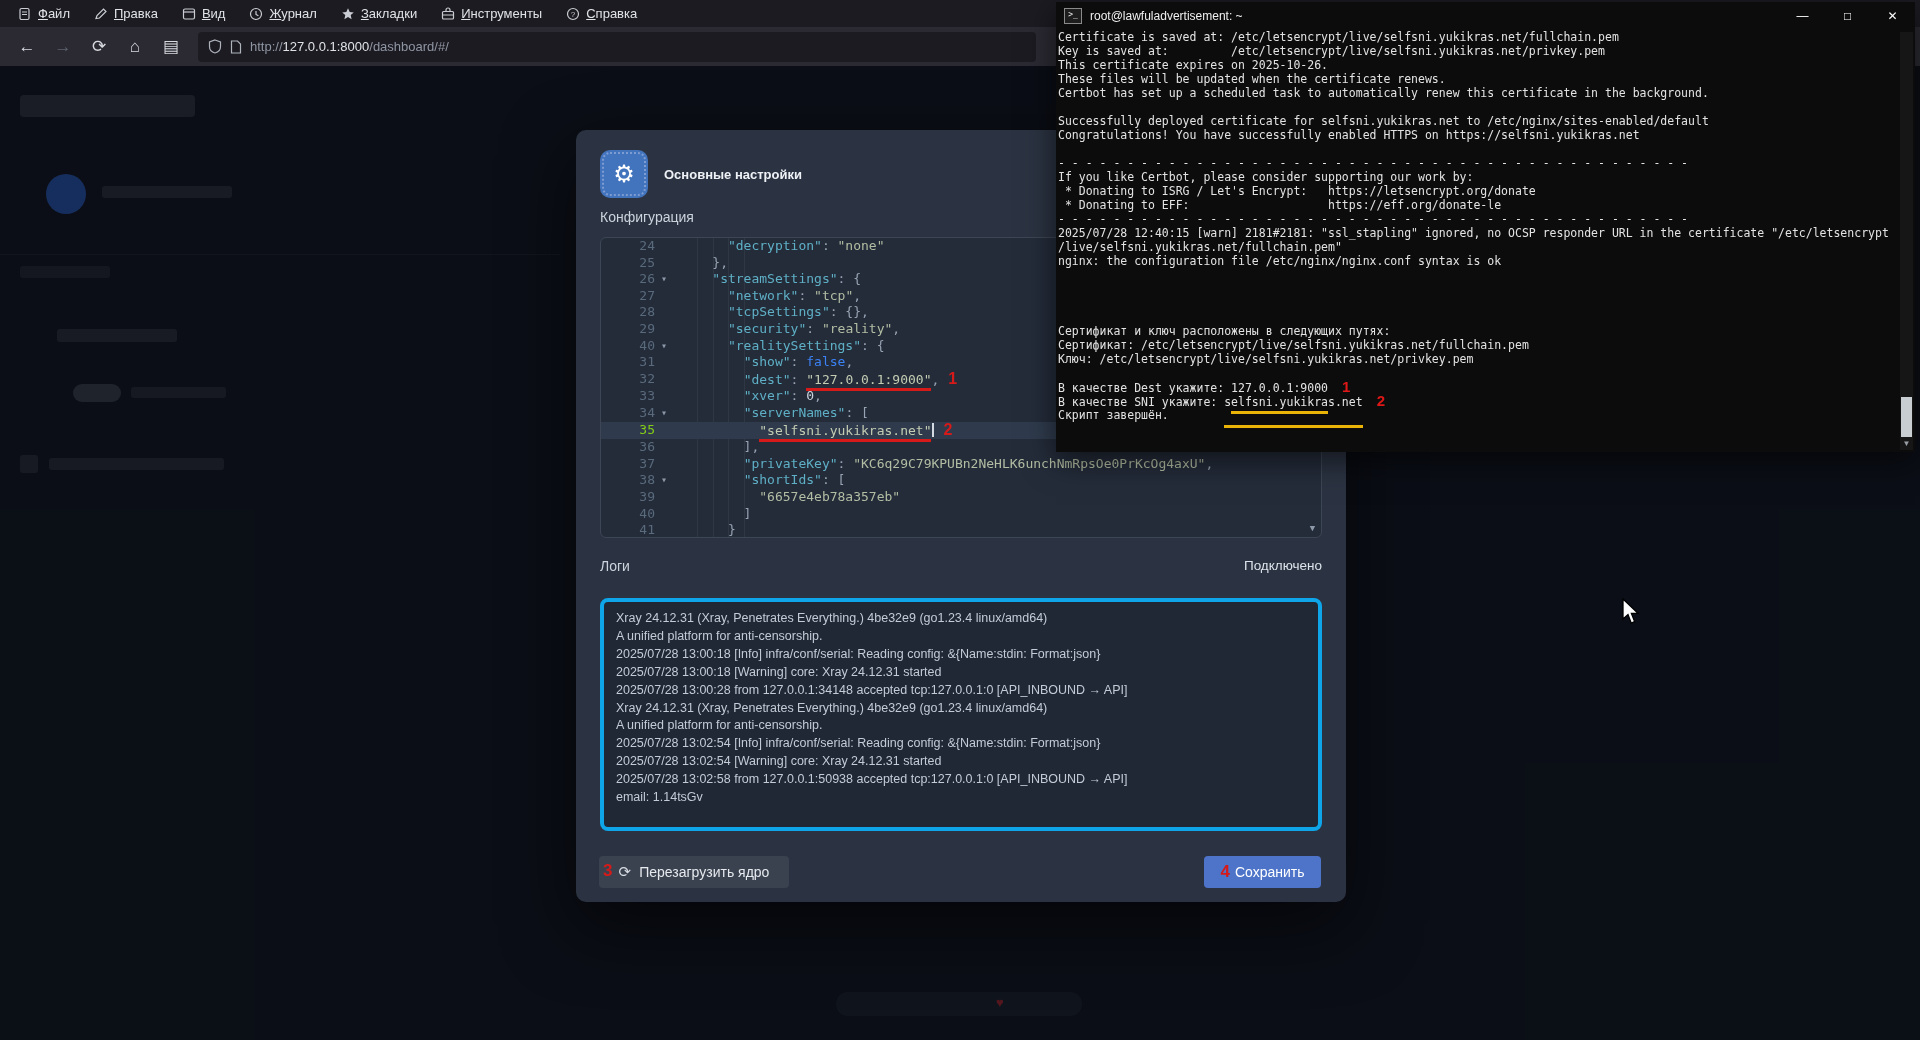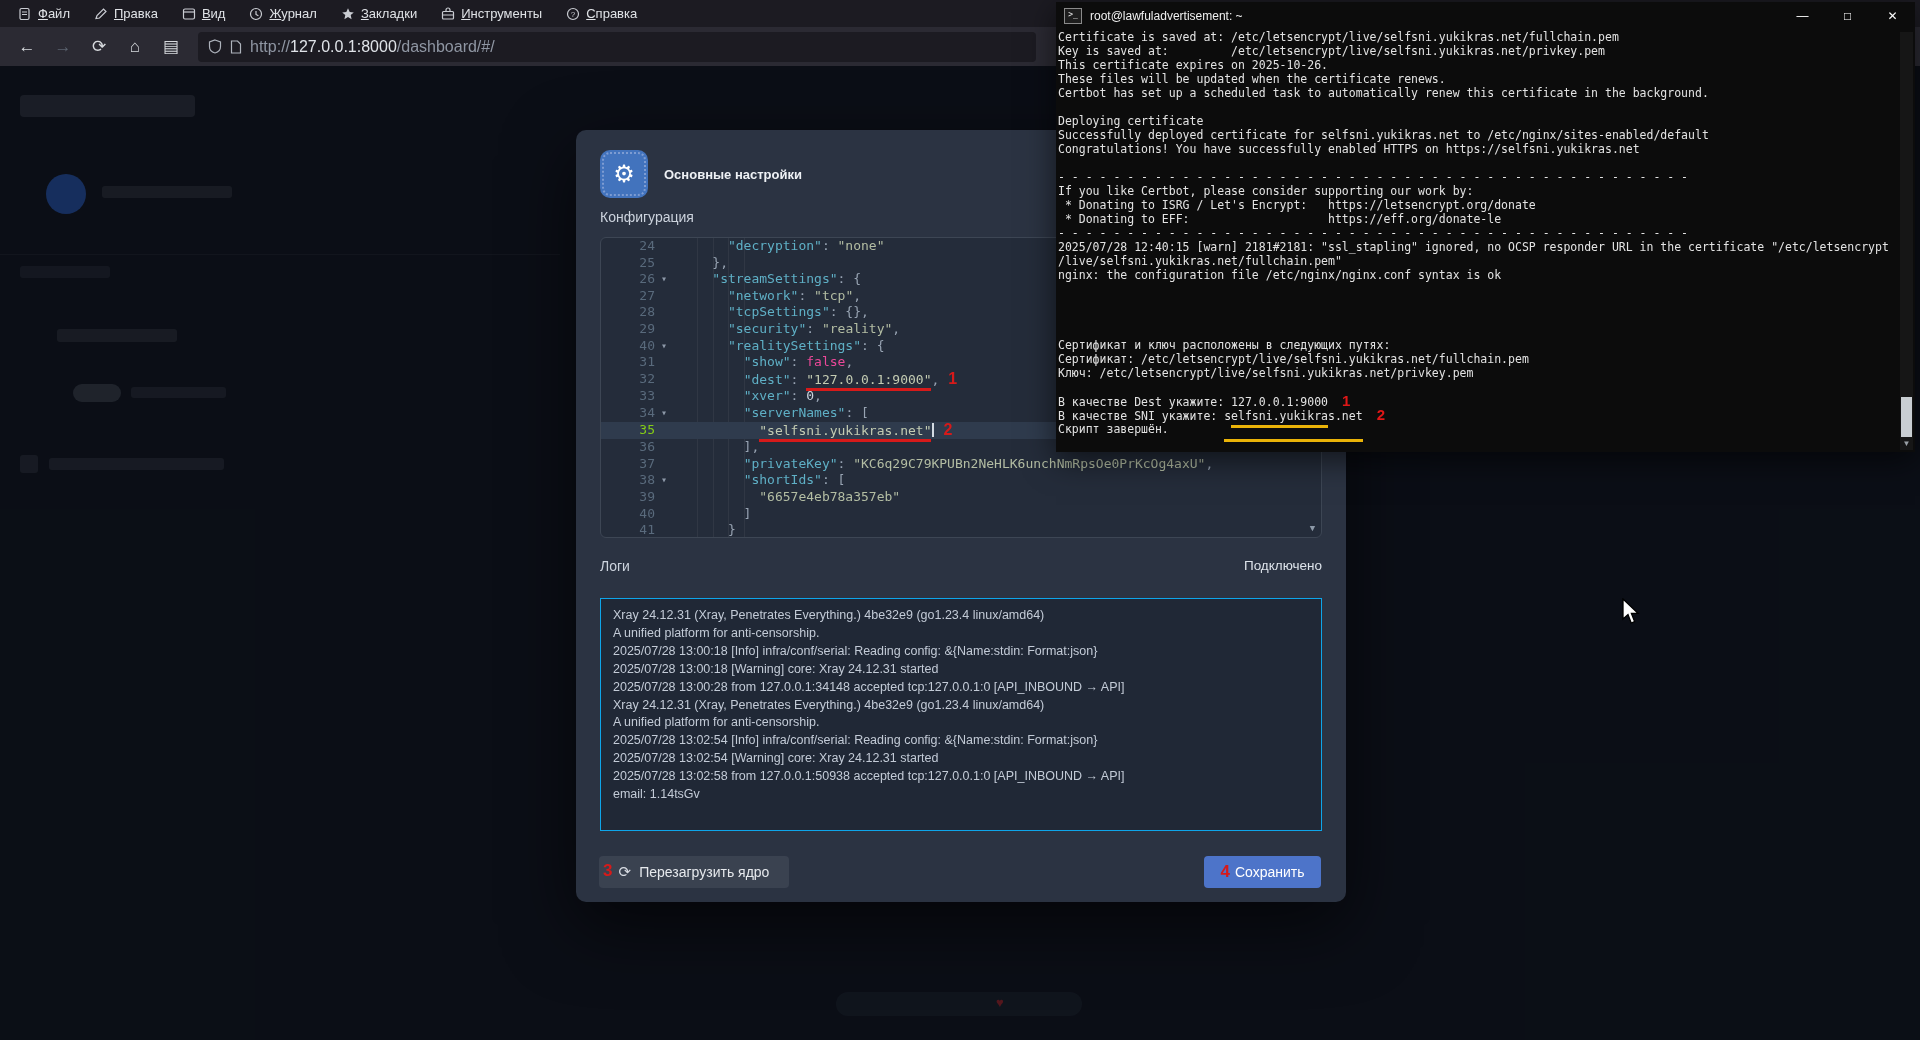--- a/index.html
+++ b/index.html
@@ -12,21 +12,21 @@
   .menu-item{display:flex;align-items:center;gap:6px;color:#dfe2e6;font-size:13px;padding:3px 8px;border-radius:3px;}
   .menu-item svg{display:block;}
   .menu-item u{text-decoration:underline;}
   .toolbar{position:absolute;left:0;top:27px;width:100%;height:39px;background:#2b2a33;
            display:flex;align-items:center;gap:6px;padding-left:12px;box-sizing:border-box;z-index:0;}
   .nav-btn{width:30px;height:28px;display:flex;align-items:center;justify-content:center;
            color:#d7dade;font-size:17px;border-radius:4px;}
   .nav-btn.disabled{color:#5c6470;}
   .urlbar{margin-left:6px;width:838px;height:30px;background:#1c1b22;border-radius:4px;
           display:flex;align-items:center;gap:8px;padding:0 10px;box-sizing:border-box;}
-  .url-text{font-size:16px;color:#8f96a3;white-space:nowrap;}
+  .url-text{font-size:13px;color:#8f96a3;white-space:nowrap;}
   .url-text .host{color:#dfe3e8;}
 
   
   .page{position:absolute;left:0;top:66px;width:1920px;height:974px;background:#10141d;z-index:0;}
   .dim{position:absolute;}
   .overlay{position:absolute;left:0;top:0;width:100%;height:100%;background:rgba(6,9,15,.47);z-index:1;}
   .heart{position:absolute;left:996px;top:929px;font-size:13px;color:#b3262b;opacity:.85;z-index:0;}
 
   
   .modal{position:absolute;left:576px;top:130px;width:770px;height:772px;background:#2b3342;
@@ -45,32 +45,32 @@
   .guides{position:absolute;top:0;bottom:0;width:1px;background:rgba(255,255,255,.055);}
   .eline{display:flex;white-space:pre;position:relative;}
   .eline.active{background:#2f3b4d;}
   .lnum{width:54px;text-align:right;color:#596a7c;flex:0 0 auto;}
   .eline.active .lnum{color:#84cc16;}
   .fold{width:18px;text-align:center;color:#8d99a8;font-size:10px;flex:0 0 auto;}
   .codetext{padding-left:8px;color:#98a4b3;}
   .tk-k{color:#5fb0c6;}
   .tk-s{color:#b3bda3;}
   .tk-su{color:#c3cbb2;border-bottom:3px solid #d61a1a;padding-bottom:1px;}
-  .tk-b{color:#ec4899;}
+  .tk-b{color:#3b82f6;}
   .tk-n{color:#ccd4de;}
   .tk-pn{color:#98a4b3;}
   .tk-an{color:#d61a1a;font-weight:bold;font-family:"Liberation Sans",sans-serif;font-size:16px;margin-left:9px;}
   .tk-cur{display:inline-block;width:2px;height:14px;background:#d3dae2;vertical-align:-2px;margin-left:1px;}
   .ed-scroll{position:absolute;right:2px;top:2px;bottom:2px;width:13px;}
   .ed-arrow{position:absolute;left:0;width:13px;height:13px;color:#8d99a8;font-size:9px;text-align:center;line-height:13px;}
   .ed-thumb{position:absolute;left:3px;top:18px;width:7px;height:44px;background:#46525f;border-radius:3px;}
 
   
   .logs{position:absolute;left:24px;top:468px;width:722px;height:233px;background:#202836;
-        border:1px solid #0ea5e9;border-radius:0;box-sizing:border-box;padding:8px 12px;overflow:hidden;}
+        border:4px solid #0ea5e9;border-radius:8px;box-sizing:border-box;padding:8px 12px;overflow:hidden;}
   .log-line{color:#c3cbd7;font-size:12.5px;line-height:17.9px;white-space:nowrap;}
 
   
   .btn{position:absolute;top:726px;height:32px;border-radius:4px;display:flex;align-items:center;
        justify-content:center;font-size:14px;box-sizing:border-box;}
   .btn-restart{left:23px;width:190px;background:#3a4250;color:#e6e9ed;gap:8px;}
   .btn-restart .ricon{color:#d7dbe2;font-size:15px;}
   .btn-save{right:25px;width:117px;background:#4d74c9;color:#fff;}
   .ann{color:#d61a1a;font-weight:bold;font-size:17px;}
   .ann3{position:absolute;left:27px;top:731px;z-index:3;}
@@ -264,21 +264,20 @@
         <div class="t-ctl">✕</div>
       </div>
     </div>
     <div class="t-body" id="tbody">
         <div class="t-line">Certificate is saved at: /etc/letsencrypt/live/selfsni.yukikras.net/fullchain.pem</div>
         <div class="t-line">Key is saved at:         /etc/letsencrypt/live/selfsni.yukikras.net/privkey.pem</div>
         <div class="t-line">This certificate expires on 2025-10-26.</div>
         <div class="t-line">These files will be updated when the certificate renews.</div>
         <div class="t-line">Certbot has set up a scheduled task to automatically renew this certificate in the background.</div>
         <div class="t-line"></div>
-        <div class="t-line">Deploying certificate</div>
         <div class="t-line">Successfully deployed certificate for selfsni.yukikras.net to /etc/nginx/sites-enabled/default</div>
         <div class="t-line">Congratulations! You have successfully enabled HTTPS on https://selfsni.yukikras.net</div>
         <div class="t-line"></div>
         <div class="t-line">- - - - - - - - - - - - - - - - - - - - - - - - - - - - - - - - - - - - - - - - - - - - - -</div>
         <div class="t-line">If you like Certbot, please consider supporting our work by:</div>
         <div class="t-line"> * Donating to ISRG / Let's Encrypt:   https://letsencrypt.org/donate</div>
         <div class="t-line"> * Donating to EFF:                    https://eff.org/donate-le</div>
         <div class="t-line">- - - - - - - - - - - - - - - - - - - - - - - - - - - - - - - - - - - - - - - - - - - - - -</div>
         <div class="t-line">2025/07/28 12:40:15 [warn] 2181#2181: "ssl_stapling" ignored, no OCSP responder URL in the certificate "/etc/letsencrypt</div>
         <div class="t-line">/live/selfsni.yukikras.net/fullchain.pem"</div>

